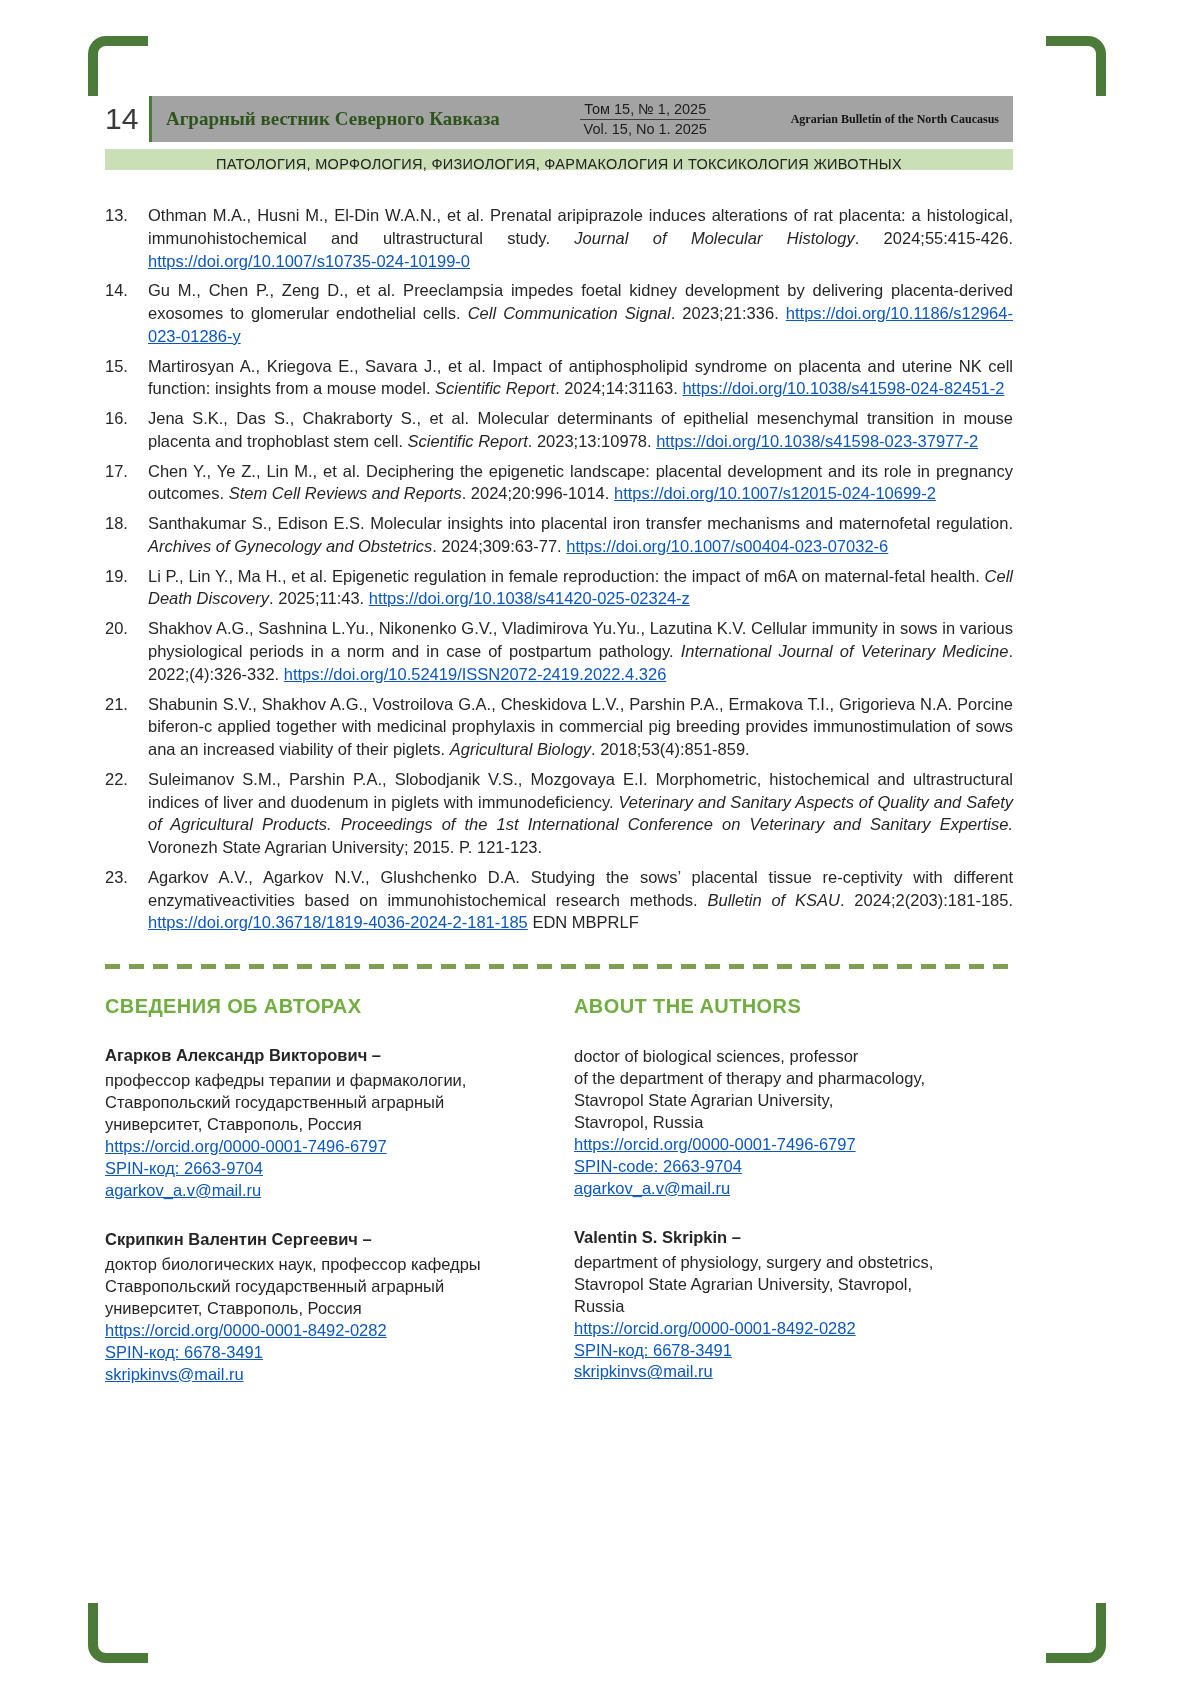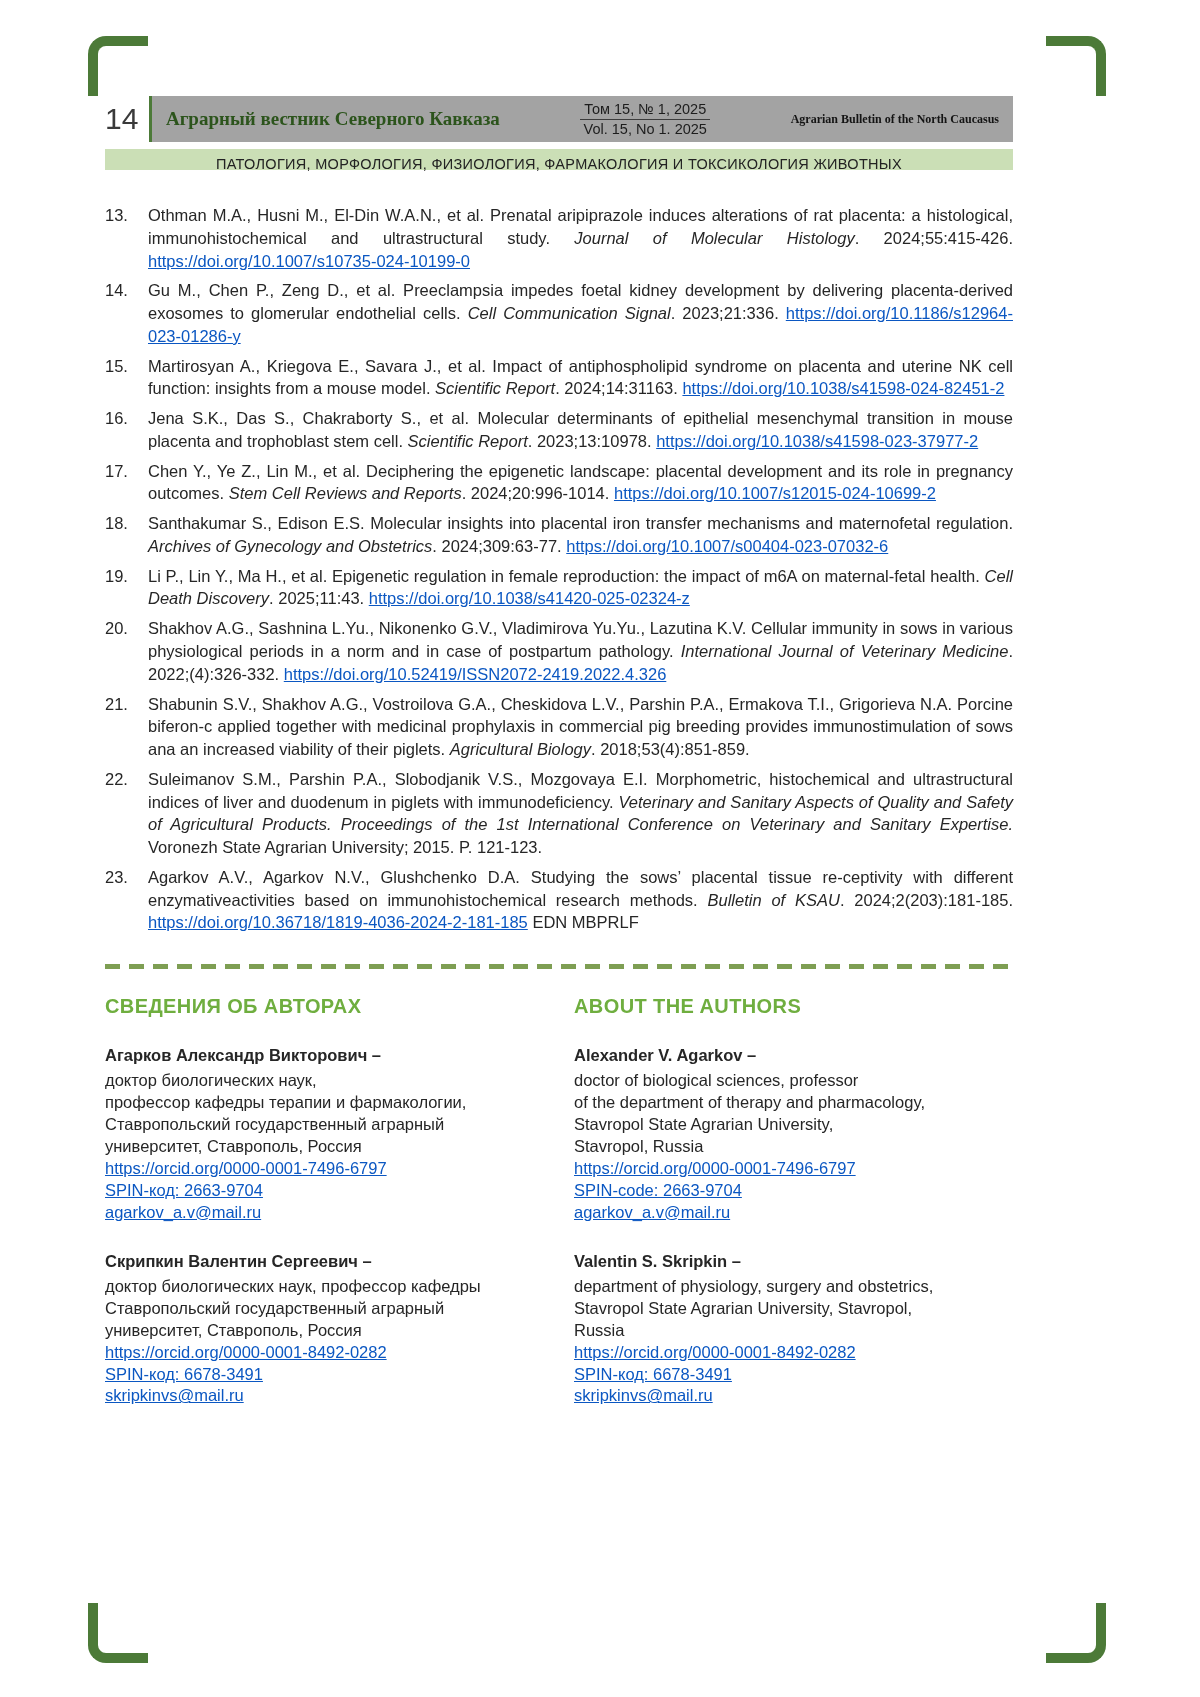--- a/index.html
+++ b/index.html
@@ -135,21 +135,20 @@
       </div>
 
     <div class="dashes"></div>
 
     <div class="authors">
       <div class="authors-col">
         <div class="a-heading">СВЕДЕНИЯ ОБ АВТОРАХ</div>
         <div>
             <div class="entry">
               <div class="a-name">Агарков Александр Викторович –</div>
-              <div class="a-line">доктор биологических наук,</div>
               <div class="a-line">профессор кафедры терапии и фармакологии,</div>
               <div class="a-line">Ставропольский государственный аграрный</div>
               <div class="a-line">университет, Ставрополь, Россия</div>
               <a href="#" class="a-link">https://orcid.org/0000-0001-7496-6797</a>
               <a href="#" class="a-link">SPIN-код: 2663-9704</a>
               <a href="#" class="a-link">agarkov_a.v@mail.ru</a>
             </div>
             <div class="entry">
               <div class="a-name">Скрипкин Валентин Сергеевич –</div>
               <div class="a-line">доктор биологических наук, профессор кафедры</div>
@@ -158,21 +157,20 @@
               <a href="#" class="a-link">https://orcid.org/0000-0001-8492-0282</a>
               <a href="#" class="a-link">SPIN-код: 6678-3491</a>
               <a href="#" class="a-link">skripkinvs@mail.ru</a>
             </div>
           </div>
       </div>
       <div class="authors-col">
         <div class="a-heading">ABOUT THE AUTHORS</div>
         <div>
             <div class="entry">
-              <div class="a-name">Alexander V. Agarkov –</div>
               <div class="a-line">doctor of biological sciences, professor</div>
               <div class="a-line">of the department of therapy and pharmacology,</div>
               <div class="a-line">Stavropol State Agrarian University,</div>
               <div class="a-line">Stavropol, Russia</div>
               <a href="#" class="a-link">https://orcid.org/0000-0001-7496-6797</a>
               <a href="#" class="a-link">SPIN-code: 2663-9704</a>
               <a href="#" class="a-link">agarkov_a.v@mail.ru</a>
             </div>
             <div class="entry">
               <div class="a-name">Valentin S. Skripkin –</div>

